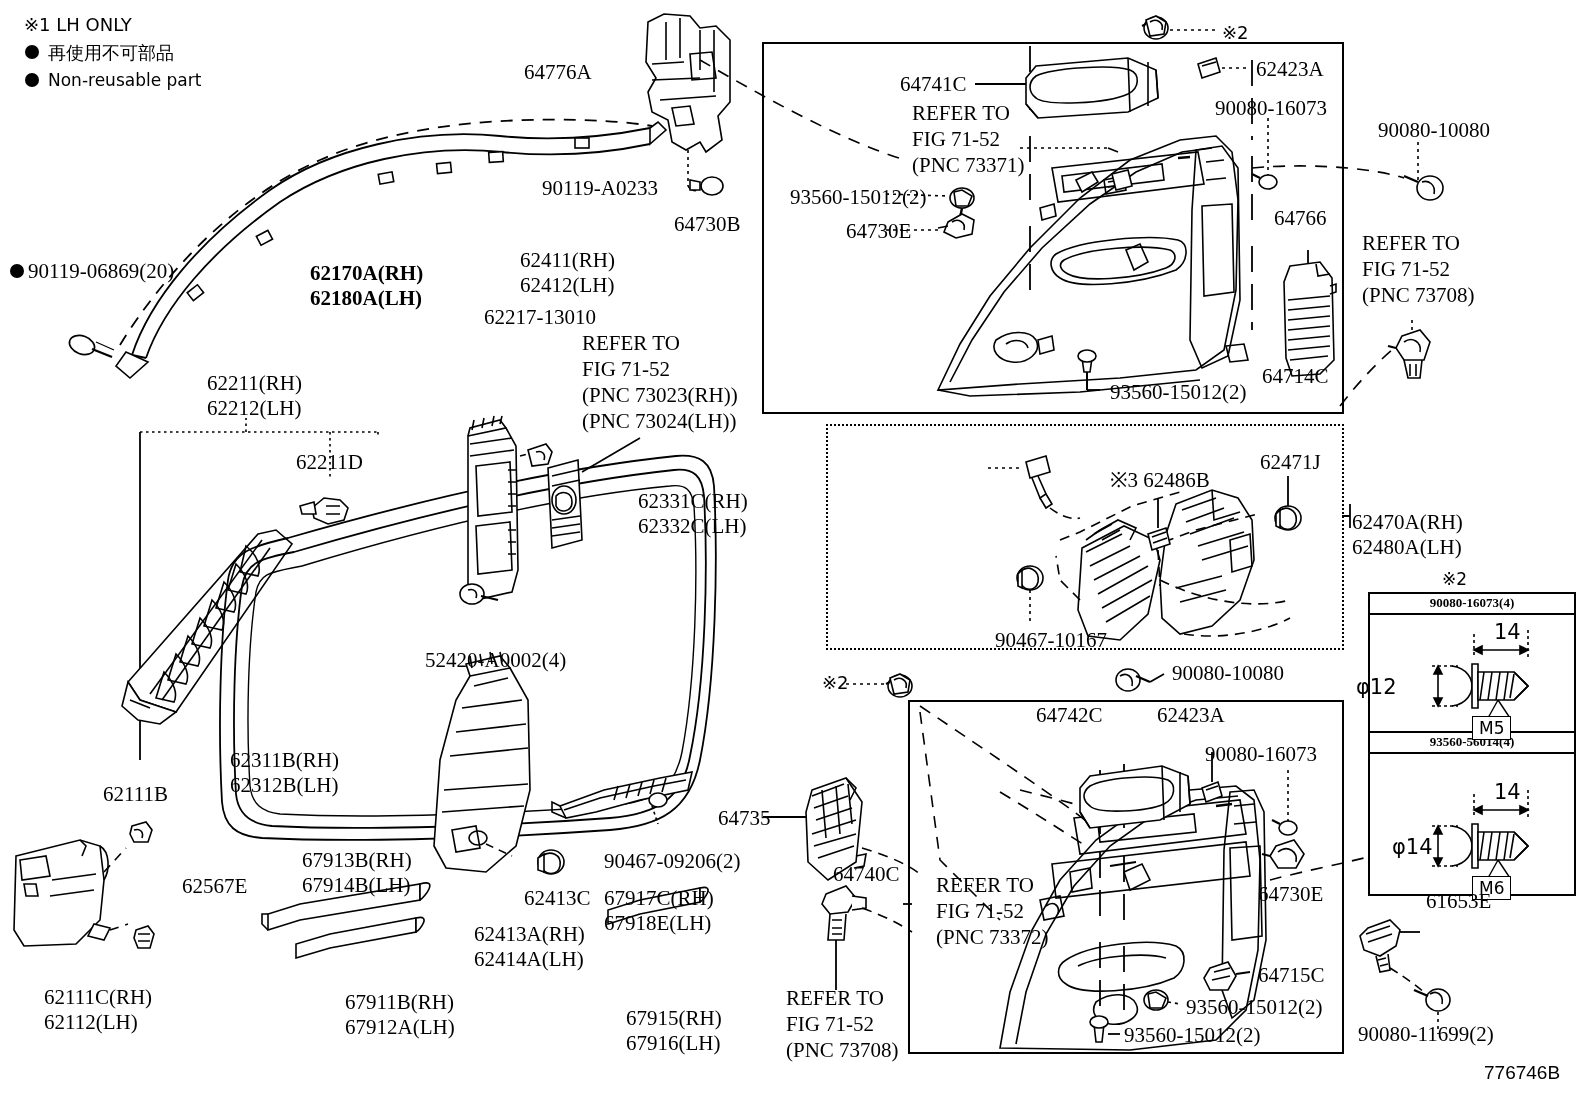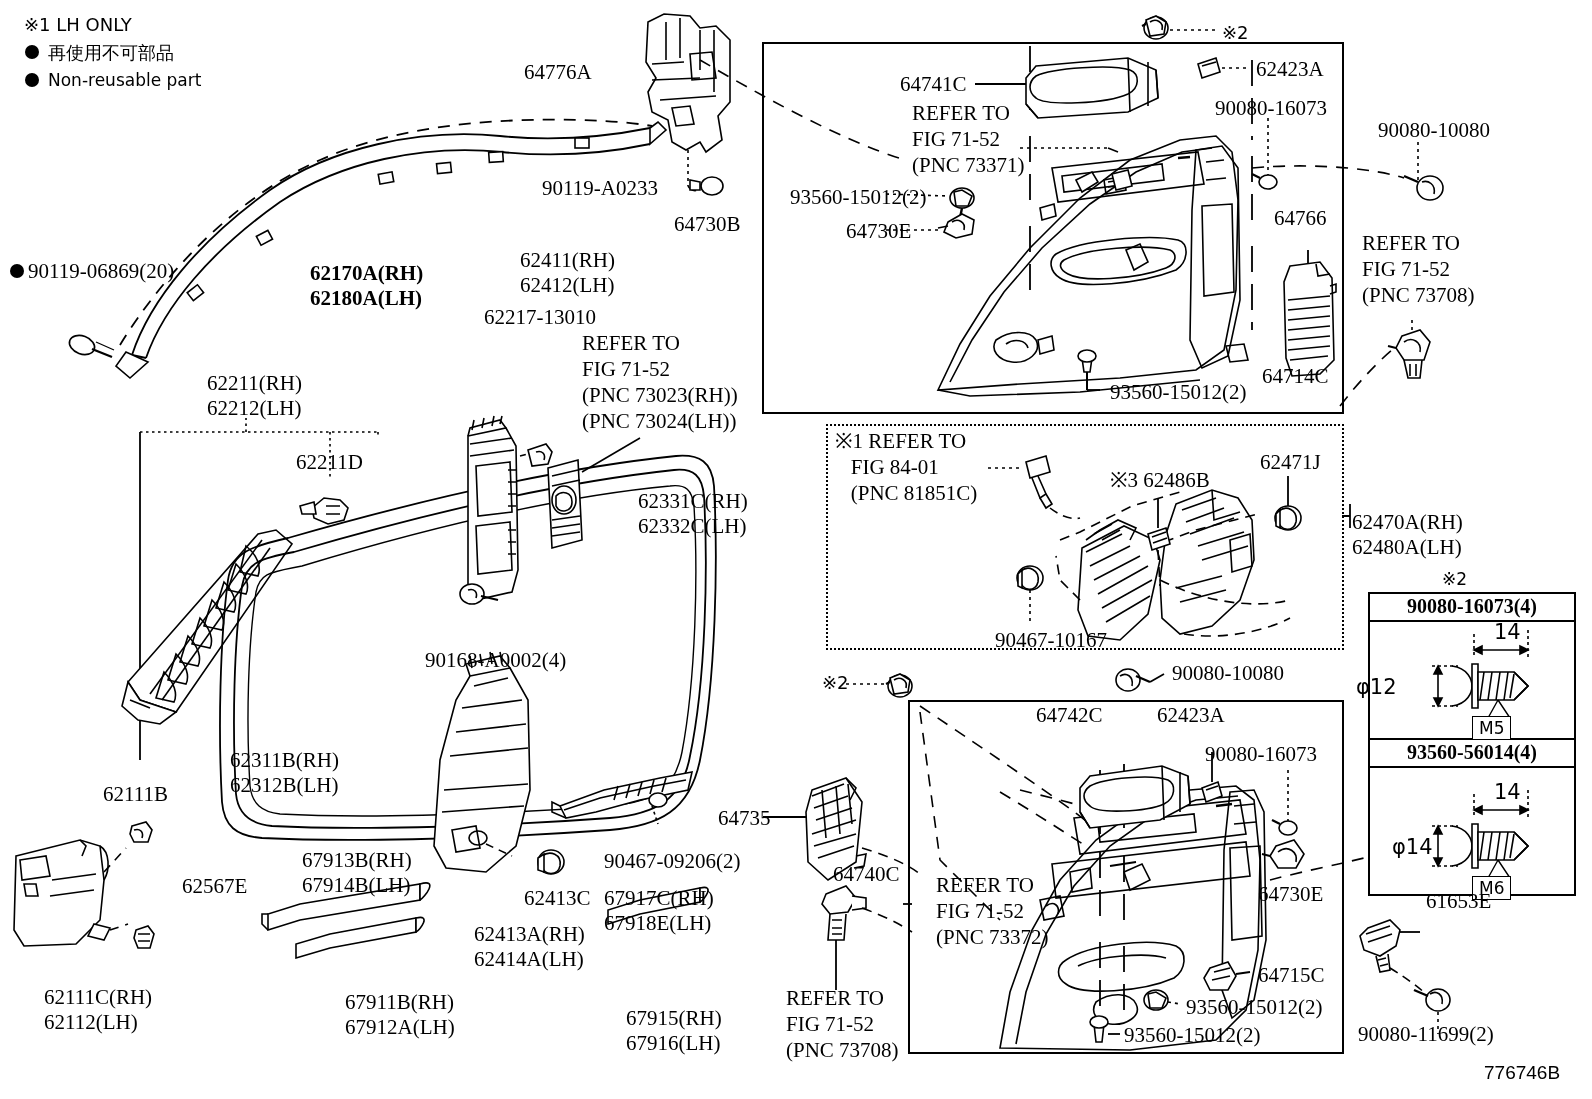--- a/index.html
+++ b/index.html
@@ -39,21 +39,21 @@
     border:2px dotted #000;
   }
   svg{position:absolute;top:0;left:0;overflow:visible;}
   .svgwrap{position:absolute;top:0;left:0;width:1592px;height:1099px;pointer-events:none;}
   .tbl{
     position:absolute;
     border:2px solid #000;
   }
   .tbl .row-hdr{
     font-family:"Liberation Serif", serif;
-    font-size:20px;
+    font-size:13px;
     text-align:center;
     border-bottom:2px solid #000;
     padding:1px 0 2px 0;
     font-weight:bold;
   }
   .m-box{
     position:absolute;
     border:1.6px solid #000;
     font-family:"DejaVu Sans", sans-serif;
     font-size:17px;
@@ -656,21 +656,21 @@
   <div class="lbl" style="left:520px;top:248px;">62411(RH)
 62412(LH)</div>
   <div class="lbl" style="left:484px;top:305px;">62217-13010</div>
   <div class="lbl fig" style="left:582px;top:330px;">REFER TO
 FIG 71-52
 (PNC 73023(RH))
 (PNC 73024(LH))</div>
   <div class="lbl" style="left:674px;top:212px;">64730B</div>
   <div class="lbl" style="left:638px;top:489px;">62331C(RH)
 62332C(LH)</div>
-  <div class="lbl" style="left:425px;top:648px;">90168-A0002(4)</div>
+  <div class="lbl" style="left:425px;top:648px;">52420-A0002(4)</div>
   <div class="lbl" style="left:524px;top:886px;">62413C</div>
   <div class="lbl" style="left:474px;top:922px;">62413A(RH)
 62414A(LH)</div>
   <div class="lbl" style="left:604px;top:849px;">90467-09206(2)</div>
   <div class="lbl" style="left:604px;top:886px;">67917C(RH)
 67918E(LH)</div>
   <div class="lbl" style="left:626px;top:1006px;">67915(RH)
 67916(LH)</div>
   <div class="lbl" style="left:718px;top:806px;">64735</div>
   <div class="lbl" style="left:833px;top:862px;">64740C</div>
@@ -688,23 +688,20 @@
   <div class="lbl" style="left:1256px;top:57px;">62423A</div>
   <div class="lbl" style="left:1215px;top:96px;">90080-16073</div>
   <div class="lbl" style="left:1378px;top:118px;">90080-10080</div>
   <div class="lbl" style="left:1274px;top:206px;">64766</div>
   <div class="lbl fig" style="left:1362px;top:230px;">REFER TO
 FIG 71-52
 (PNC 73708)</div>
   <div class="lbl" style="left:1262px;top:364px;">64714C</div>
   <div class="lbl" style="left:1110px;top:380px;">93560-15012(2)</div>
 
-  <div class="lbl fig" style="left:835px;top:428px;font-family:'Liberation Serif',serif;">※1 REFER TO
-   FIG 84-01
-   (PNC 81851C)</div>
   <div class="lbl" style="left:1110px;top:468px;">※3 62486B</div>
   <div class="lbl" style="left:1260px;top:450px;">62471J</div>
   <div class="lbl" style="left:995px;top:628px;">90467-10167</div>
   <div class="lbl" style="left:1352px;top:510px;">62470A(RH)
 62480A(LH)</div>
 
   <div class="lbl" style="left:822px;top:670px;font-family:'DejaVu Sans',sans-serif;font-size:18px;">※2</div>
   <div class="lbl" style="left:1172px;top:661px;">90080-10080</div>
   <div class="lbl" style="left:1036px;top:703px;">64742C</div>
   <div class="lbl" style="left:1157px;top:703px;">62423A</div>

